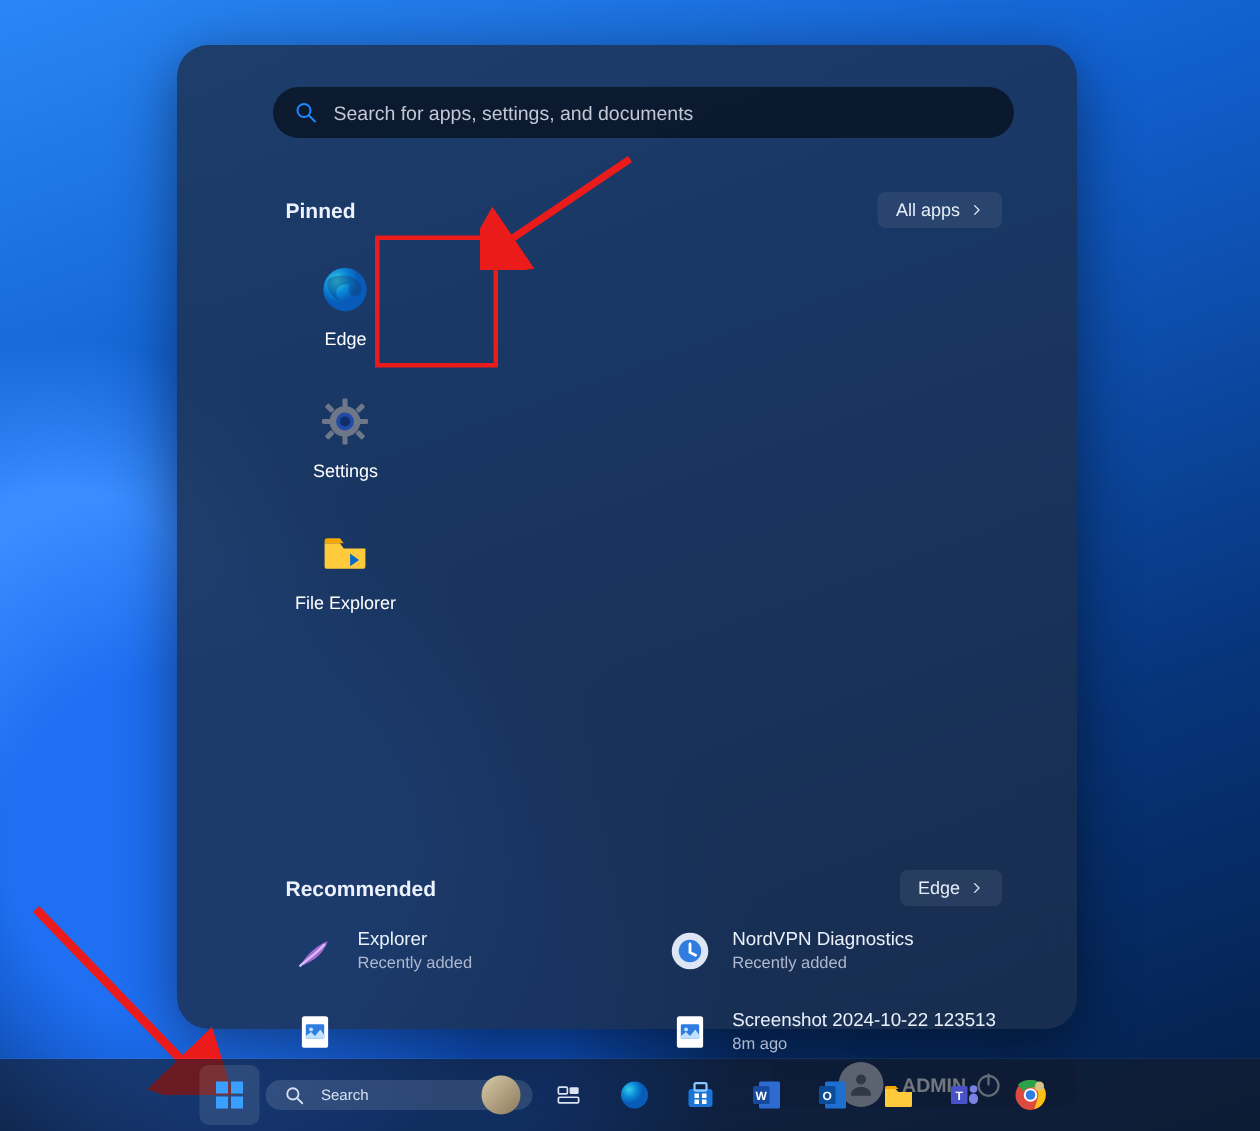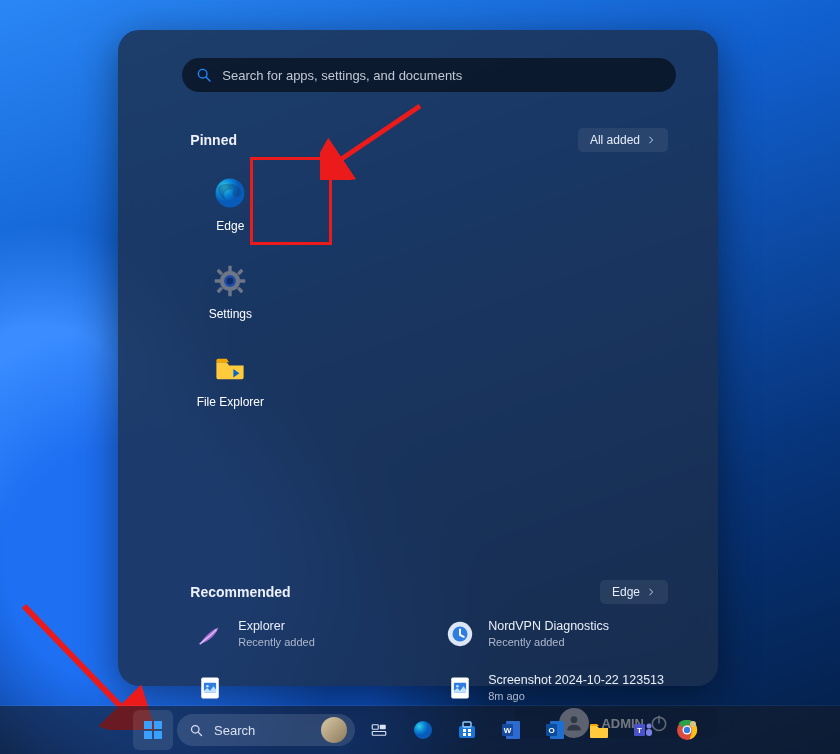--- a/index.html
+++ b/index.html
@@ -128,26 +128,26 @@
     box-shadow: 0 -1px 0 rgba(255,255,255,0.05);
   }
   .tb-item {
     width: 40px; height: 40px; border-radius: 6px;
     display:flex; align-items:center; justify-content:center;
     cursor:pointer;
   }
   .tb-item.active { background: rgba(255,255,255,0.1);}
   .tb-search {
     display:flex; align-items:center; gap:10px;
-    width: 178px; height: 32px;
+    width: 178px; height: 20px;
     background: rgba(255,255,255,0.12);
     border-radius: 16px;
     padding: 0 8px 0 12px;
     color:#d9e1f1;
-    font-size: 13px;
+    font-size: 10px;
     cursor:text;
   }
   .tb-search .badge {
     width:26px; height:26px; border-radius:50%;
     background: linear-gradient(135deg,#d7c9a8,#8c7a5b);
     margin-left:auto;
   }
   .icon-svg { width: 24px; height:24px; }
   .icon-svg-sm { width:18px; height:18px; }
   
@@ -165,21 +165,21 @@
       <svg class="mag" viewBox="0 0 24 24">
         <circle cx="10" cy="10" r="6.5" fill="none" stroke="currentColor" stroke-width="2"></circle>
         <line x1="15" y1="15" x2="21" y2="21" stroke="currentColor" stroke-width="2" stroke-linecap="round"></line>
       </svg>
       <span>Search for apps, settings, and documents</span>
     </div>
 
     <div class="section-row">
       <div class="section-title">Pinned</div>
       <button class="pill-btn">
-        <span>All added</span>
+        <span>All apps</span>
         <svg class="chev" viewBox="0 0 24 24">
             <polyline points="9 5 16 12 9 19" fill="none" stroke="currentColor" stroke-width="2" stroke-linecap="round" stroke-linejoin="round"></polyline>
           </svg>
       </button>
     </div>
 
     <div class="pinned-grid">
       <div class="pinned-app">
         <div class="icon-wrap">
           <svg viewBox="0 0 40 40" width="34" height="34">

